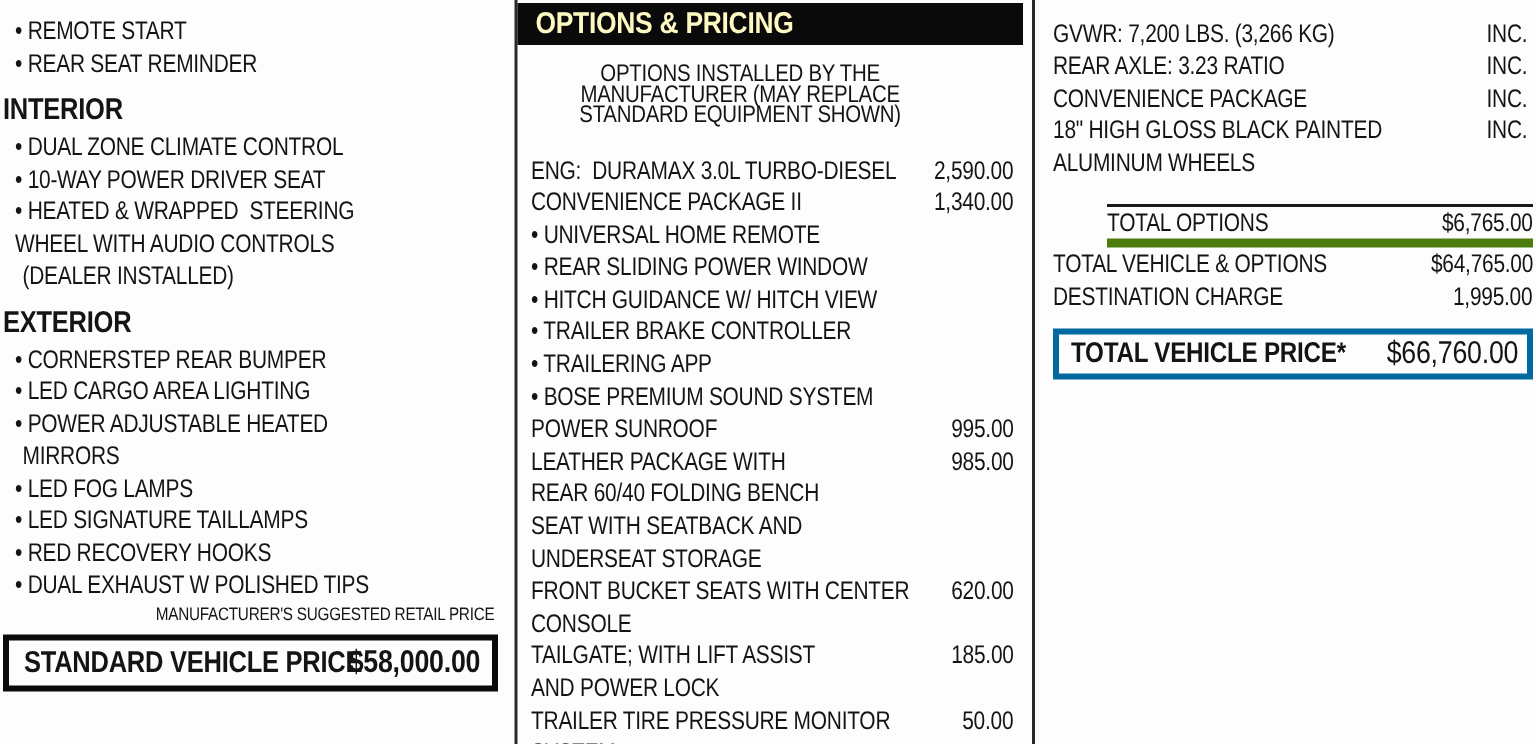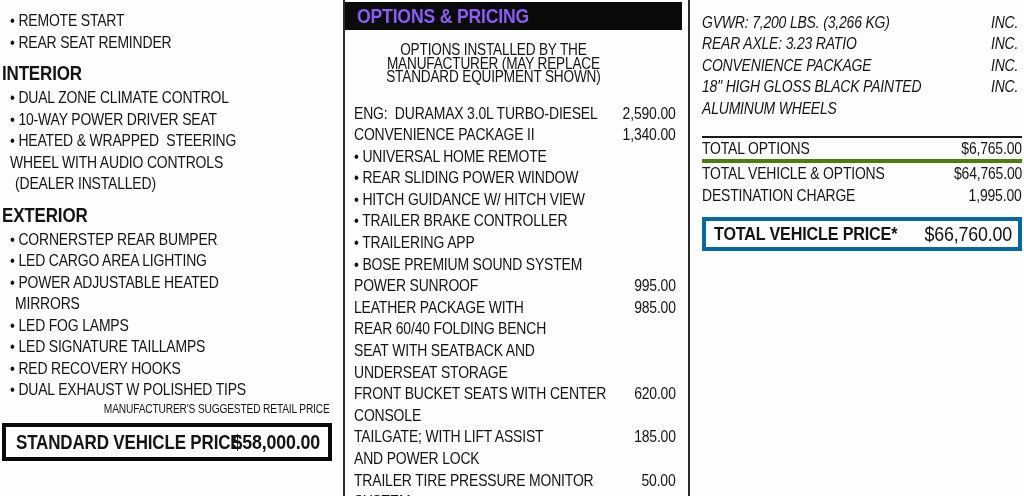--- a/index.html
+++ b/index.html
@@ -32,40 +32,40 @@
 
   .price-box{margin-top:7px;border:4px solid #0a0a0a;height:30px;
              position:relative;line-height:30px;}
   .price-box .lbl{position:absolute;left:10px;top:0;font-weight:bold;font-size:20px;}
   .price-box .val{position:absolute;right:8px;top:0;font-weight:bold;font-size:21px;}
   .price-box .sq{transform:scaleX(0.85);}
   .price-box .sq-r{transform:scaleX(0.85);}
 
   
   .col-mid{left:343px;top:0;width:337px;height:496px;border-left:2px solid #2a2a2a;}
-  .opt-header{margin-top:2px;height:28px;background:#0a0a0a;color:#8b5cf6;
+  .opt-header{margin-top:2px;height:28px;background:#0a0a0a;color:#fef9c3;
               font-weight:bold;font-size:20px;line-height:28px;padding-left:12px;}
   .opt-header .sq{transform:scaleX(0.88);}
   .opt-disclaimer{margin-top:13px;padding-left:9px;font-size:16px;line-height:13.5px;
                   white-space:pre-line;text-align:center;}
   .opt-disclaimer .sq{transform:scaleX(0.85);white-space:pre-line;}
   .opt-rows{margin-top:19px;}
   .opt-row{position:relative;height:21.6px;line-height:21.6px;font-size:17px;
            padding-left:9px;}
   .opt-row .price{position:absolute;right:6px;top:0;}
 
   
   .col-right{left:688px;top:0;width:336px;height:496px;border-left:2px solid #2a2a2a;
              box-sizing:border-box;padding:0 2px 0 12px;}
-  .spec-rows{margin-top:12px;font-style:italic;}
+  .spec-rows{margin-top:12px;}
   .spec-row{position:relative;height:21.4px;line-height:21.4px;font-size:17px;}
   .spec-row .val{position:absolute;right:4px;top:0;}
   .totals{margin-top:17px;}
   .totals-row{position:relative;height:21.5px;line-height:21.5px;font-size:17px;}
-  .totals-row.ruled{border-top:2px solid #1a1a1a;border-bottom:4px solid #4d7c0f;}
+  .totals-row.ruled{border-top:2px solid #1a1a1a;border-bottom:6px solid #4d7c0f;margin-left:36px;}
   .totals-row .val{position:absolute;right:0;top:0;}
   .total-box{margin-top:11px;border:4px solid #0369a1;height:26px;position:relative;
              line-height:26px;}
   .total-box .lbl{position:absolute;left:8px;top:0;font-weight:bold;font-size:19px;}
   .total-box .val{position:absolute;right:6px;top:0;font-weight:normal;font-size:21px;}
   .total-box .sq{transform:scaleX(0.85);}
   .total-box .sq-r{transform:scaleX(0.85);}
 </style>
 </head>
 <body>

